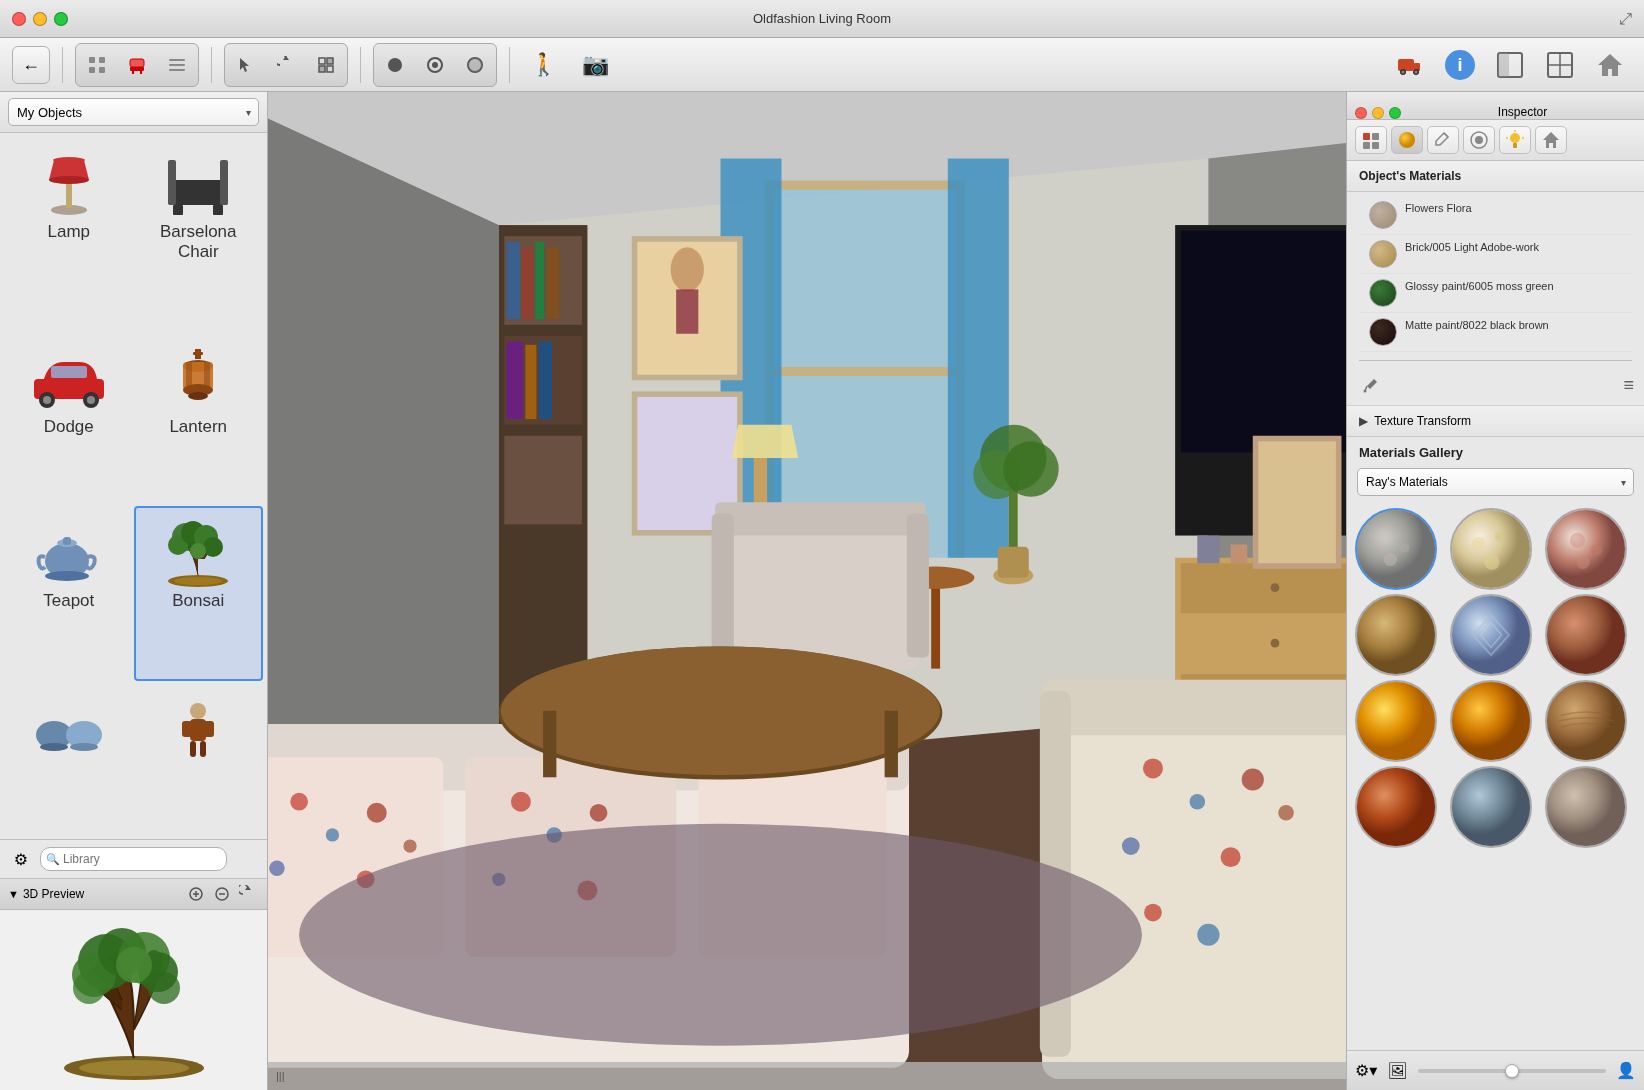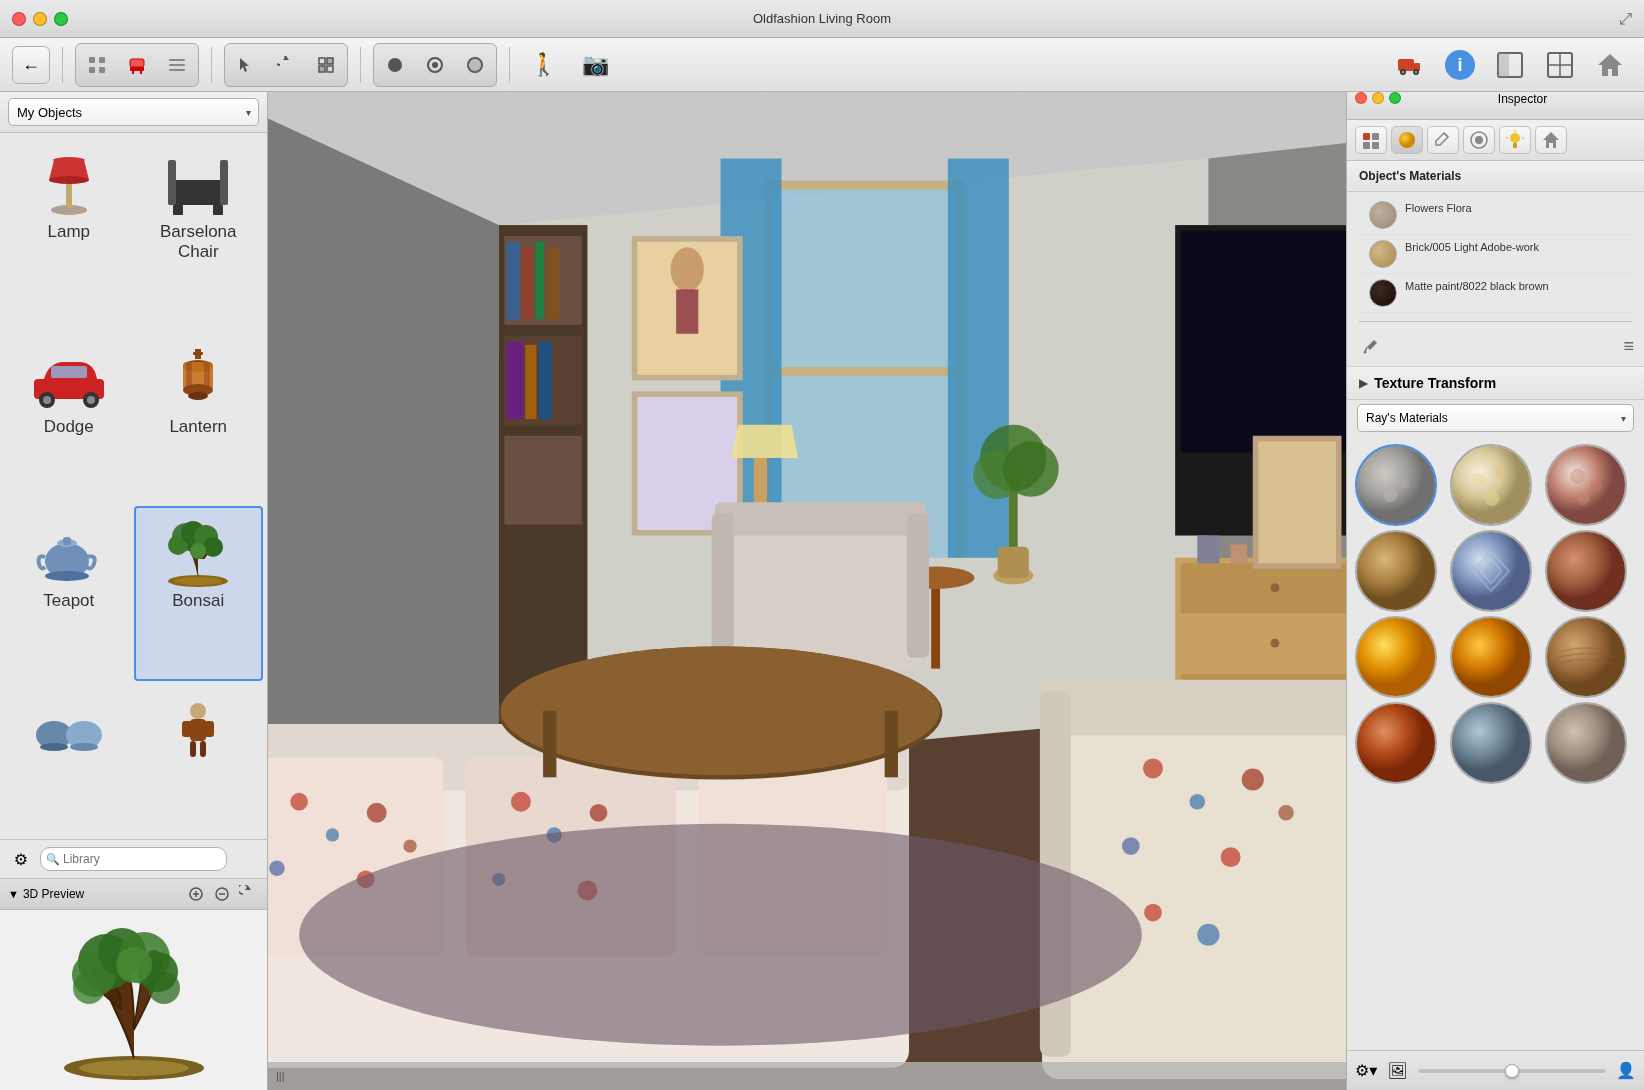--- a/index.html
+++ b/index.html
@@ -288,21 +288,21 @@
       background: #e8e8e8;
       border-left: 1px solid #b0b0b0;
       display: flex;
       flex-direction: column;
       flex-shrink: 0;
     }
     .inspector-titlebar {
       height: 28px;
       background: linear-gradient(to bottom, #ebebeb, #d8d8d8);
       display: flex;
-      align-items: flex-start;
+      align-items: flex-end;
       padding: 0 8px;
       gap: 8px;
       border-bottom: 1px solid #b8b8b8;
     }
     .inspector-win-btns {
       display: flex;
       gap: 5px;
     }
     .inspector-win-btn {
       width: 12px; height: 12px;
@@ -411,21 +411,21 @@
     .texture-transform {
       display: flex;
       align-items: center;
       padding: 8px 12px;
       gap: 6px;
       background: linear-gradient(to bottom, #f0f0f0, #e4e4e4);
       border-bottom: 1px solid #c8c8c8;
       cursor: pointer;
     }
     .texture-toggle { font-size: 12px; color: #444; }
-    .texture-label { font-size: 14px; font-weight: 700; }
+    .texture-label { font-size: 12px; font-weight: 400; }
 
     .gallery-header {
       font-size: 13px;
       font-weight: 600;
       padding: 8px 12px 4px;
       color: #222;
     }
 
     .gallery-dropdown-row {
       padding: 4px 10px 8px;
@@ -1063,20 +1063,24 @@
         <div class="material-item">
           <div class="material-swatch" style="background: radial-gradient(circle at 35% 35%, #c0b0a0, #9a8870);"></div>
           <span class="material-name">Flowers Flora</span>
         </div>
 
         <div class="material-item">
           <div class="material-swatch" style="background: radial-gradient(circle at 35% 35%, #d0b888, #a88848);"></div>
           <span class="material-name">Brick/005 Light Adobe-work</span>
         </div>
 
+        <div class="material-item">
+          <div class="material-swatch" style="background: radial-gradient(circle at 35% 35%, #3a7a38, #1a4018);"></div>
+          <span class="material-name">Glossy paint/6005 moss green</span>
+        </div>
 
         <div class="material-item">
           <div class="material-swatch" style="background: radial-gradient(circle at 35% 35%, #3a2a20, #1a0808);"></div>
           <span class="material-name">Matte paint/8022 black brown</span>
         </div>
       </div>
 
       <div class="section-divider"></div>
 
       <div class="tools-row">
@@ -1089,20 +1093,21 @@
         </div>
         <div class="menu-dots">≡</div>
       </div>
 
       <div class="texture-transform">
         <span class="texture-toggle">▶</span>
         <span class="texture-label">Texture Transform</span>
       </div>
 
       <div>
+        <div class="gallery-header">Materials Gallery</div>
 
         <div class="gallery-dropdown-row">
           <div class="dropdown-wrapper">
             <select class="gallery-dropdown"><option>Ray's Materials</option><option>Standard Materials</option><option>Custom</option></select>
           </div>
         </div>
 
         <div class="gallery-grid">
           <div class="gallery-swatch sw-gray-floral">
             <svg width="82" height="82" viewBox="0 0 82 82">

